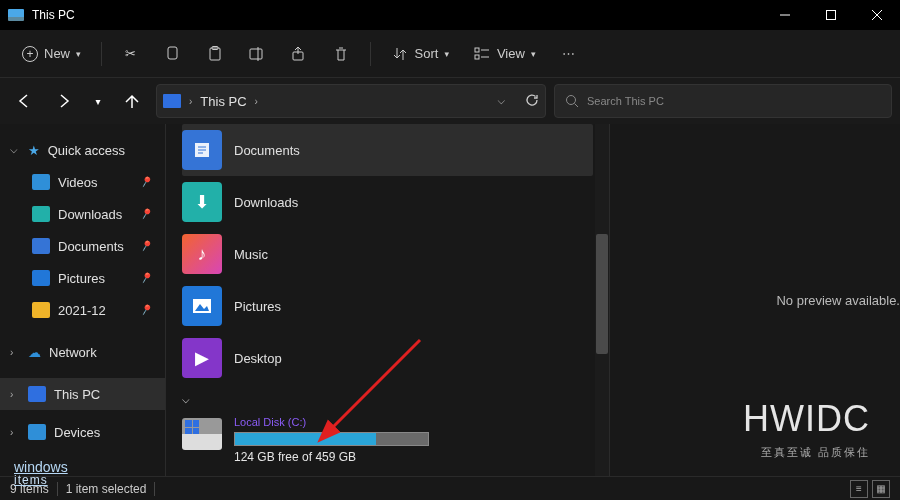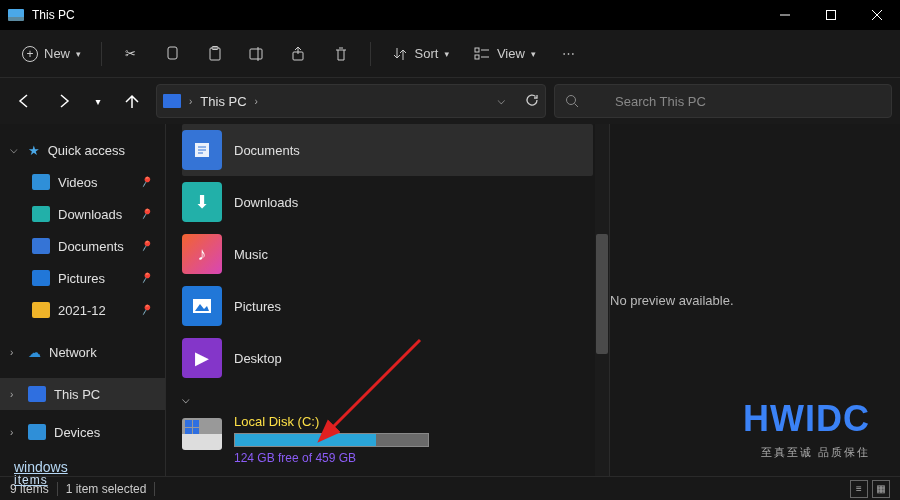--- a/index.html
+++ b/index.html
@@ -13,21 +13,21 @@
   .tb-sep { width: 1px; height: 24px; background: #333; margin: 0 6px; }
   .tb-ico { width: 18px; height: 18px; display: flex; align-items: center; justify-content: center; color: #cfcfcf; }
   .new-plus { width: 16px; height: 16px; border: 1px solid #ccc; border-radius: 50%; display: flex; align-items: center; justify-content: center; font-size: 12px; }
   .navrow { height: 46px; background: #1a1a1a; display: flex; align-items: center; padding: 0 8px; gap: 8px; }
   .nav-btn { width: 32px; height: 32px; display: flex; align-items: center; justify-content: center; color: #fff; cursor: pointer; border-radius: 4px; }
   .addr { flex: 0 0 390px; height: 34px; background: #262626; border: 1px solid #333; border-radius: 4px; display: flex; align-items: center; padding: 0 6px; gap: 6px; }
   .addr-ico { width: 18px; height: 14px; background: #2f6fe0; border-radius: 1px; }
   .addr-chev { color: #aaa; font-size: 10px; margin: 0 2px; }
   .addr-spacer { flex: 1; }
   .searchbox { flex: 1; height: 34px; background: #262626; border: 1px solid #333; border-radius: 4px; display: flex; align-items: center; padding: 0 10px; gap: 8px; color: #888; }
-  .searchbox input { flex: 1; background: transparent; border: none; outline: none; color: #e0e0e0; font-size: 13px; margin-left: 28px; }
+  .searchbox input { flex: 1; background: transparent; border: none; outline: none; color: #e0e0e0; font-size: 11px; }
   .searchbox input::placeholder { color: #888; }
   .body { display: flex; height: 352px; }
   .sidebar { width: 165px; background: #181818; overflow: hidden; padding-top: 10px; }
   .side-item { height: 32px; display: flex; align-items: center; padding-left: 10px; gap: 8px; cursor: pointer; font-size: 13px; }
   .side-item.indent { padding-left: 32px; }
   .side-item.selected { background: #2d2d2d; }
   .side-ico { width: 18px; height: 16px; border-radius: 2px; flex-shrink: 0; }
   .pin { margin-left: auto; margin-right: 12px; color: #888; font-size: 11px; transform: rotate(30deg); }
   .chev { font-size: 10px; color: #aaa; width: 10px; }
   .main { flex: 1; background: #181818; border-left: 1px solid #2b2b2b; border-right: 1px solid #2b2b2b; overflow: hidden; position: relative; }
@@ -41,30 +41,30 @@
   .fico.downloads { background: #22b0a9; }
   .fico.music { background: linear-gradient(135deg,#f26430,#d846b6); }
   .fico.pictures { background: #2177d8; }
   .fico.videos { background: #8436c9; }
   .grouphdr { display: flex; align-items: center; gap: 6px; color: #ccc; font-size: 14px; padding: 10px 0 4px 16px; }
   .drive { display: flex; align-items: flex-start; gap: 12px; padding: 4px 16px; }
   .drive-ico { width: 40px; height: 32px; background: linear-gradient(to bottom,#999 0 50%,#ddd 50%); border-radius: 3px; margin-top: 4px; position: relative; }
   .drive-win { position: absolute; top: 2px; left: 3px; width: 14px; height: 14px; display: grid; grid-template-columns: 1fr 1fr; grid-template-rows: 1fr 1fr; gap: 1px; }
   .drive-win div { background: #2f6fe0; }
   .drive-info { flex: 1; }
-  .drive-name { font-size: 13px; color: #fde047; margin-bottom: 4px; position: relative; display: inline-block; }
+  .drive-name { font-size: 11px; color: #8b5cf6; margin-bottom: 4px; position: relative; display: inline-block; }
   .progress { width: 195px; height: 14px; background: #6a6a6a; border: 1px solid #888; margin-bottom: 4px; position: relative; }
   .progress-fill { height: 100%; background: #2aa5d8; width: 73%; }
-  .drive-sub { font-size: 12px; color: #8b5cf6; }
-  .preview { width: 290px; background: #181818; display: flex; align-items: center; justify-content: flex-start; color: #bbb; font-size: 13px; }
+  .drive-sub { font-size: 12px; color: #e5e5e5; }
+  .preview { width: 290px; background: #181818; display: flex; align-items: center; justify-content: flex-end; color: #bbb; font-size: 13px; }
   .statusbar { height: 24px; background: #181818; border-top: 1px solid #2a2a2a; display: flex; align-items: center; padding: 0 10px; gap: 8px; font-size: 12px; color: #ccc; }
   .status-sep { width: 1px; height: 14px; background: #444; }
   .arrow { position: absolute; left: 320px; top: 330px; pointer-events: none; }
   .arrow svg { overflow: visible; }
-  .watermark1 { position: absolute; right: 30px; bottom: 60px; font-size: 36px; font-weight: 700; color: #3b82f6; letter-spacing: 1px; }
+  .watermark1 { position: absolute; right: 30px; bottom: 60px; font-size: 36px; font-weight: 400; color: #e5e5e5; letter-spacing: 1px; }
   .watermark2 { position: absolute; right: 30px; bottom: 40px; font-size: 11px; color: #aaa; letter-spacing: 2px; }
   .watermark3 { position: absolute; left: 14px; bottom: 14px; font-size: 14px; color: #b6d8f5; line-height: 0.9; text-decoration: underline; }
   .watermark3 .r { color: #c8e0f5; font-size: 12px; letter-spacing: 1px; }
   .view-icons { margin-left: auto; display: flex; gap: 4px; }
   .view-ico-btn { width: 18px; height: 18px; border: 1px solid #666; display: flex; align-items: center; justify-content: center; font-size: 10px; color: #aaa; cursor: pointer; }
 </style>
 </head>
 <body>
 
 <div class="titlebar">

